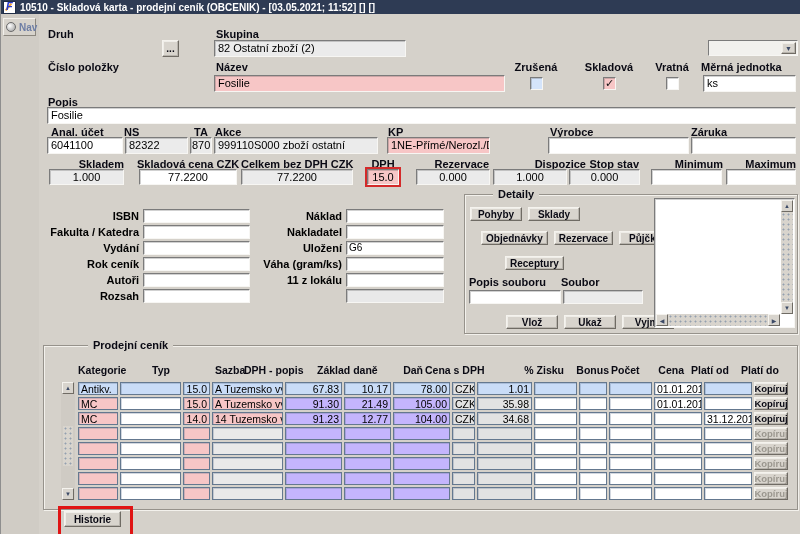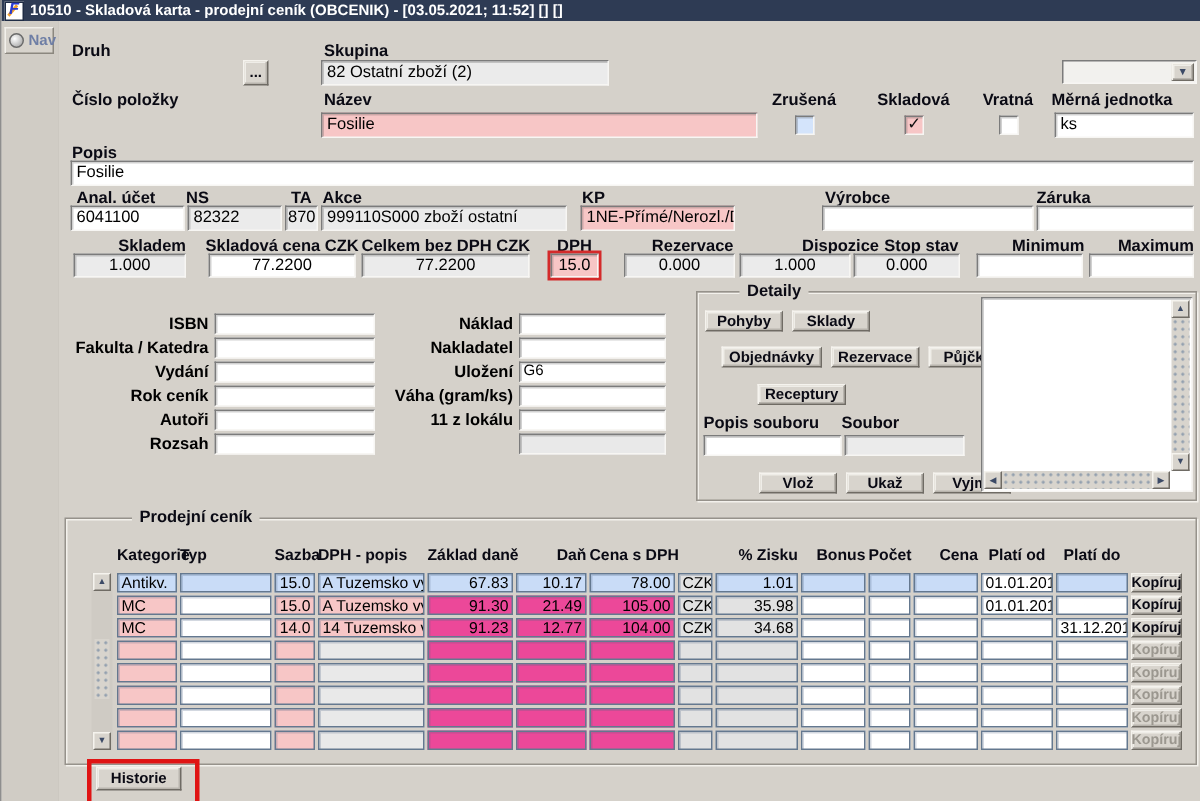--- a/index.html
+++ b/index.html
@@ -66,21 +66,21 @@
     display:flex;align-items:center;justify-content:center;}
   .dots{background-image:radial-gradient(circle,#93a0af 0.9px,transparent 1.1px);background-size:5px 5px;}
   
   .phead{position:absolute;display:flex;gap:2px;font-size:10.5px;font-weight:bold;color:#0a0a14;}
   .phead .hc{overflow:visible;white-space:nowrap;height:12px;line-height:12px;}
   .prow{display:flex;gap:2px;margin-bottom:2px;}
   .pcell{box-sizing:border-box;height:13px;line-height:12px;font-size:10.5px;padding:0 2px;
     border:1px solid #64788f;box-shadow:inset 1px 1px 0 rgba(80,100,130,.25);
     overflow:hidden;white-space:nowrap;background:#fff;}
   .pc-kat{background:#f7c6c6;} .pc-typ{background:#fff;} .pc-sazba{background:#f7c6c6;text-align:right;}
-  .pc-dph{background:#e9e9e9;} .pc-num{background:#ec4899;text-align:right;}
+  .pc-dph{background:#e9e9e9;} .pc-num{background:#c4b5fd;text-align:right;}
   .pc-czk{background:#e2e2e2;} .pc-zisk{background:#e2e2e2;text-align:right;}
   .pc-wht{background:#fff;} .pc-date{background:#fff;} .pc-date2{background:#fff;}
   .row-filled .pc-dph{background:#f7c6c6;}
   .row-selected .pc-kat,.row-selected .pc-typ,.row-selected .pc-sazba,.row-selected .pc-dph,
   .row-selected .pc-num,.row-selected .pc-zisk,.row-selected .pc-wht,.row-selected .pc-date2{background:#c9dcf7;}
   .copy{width:34px;height:13px;font-size:9.5px;font-weight:bold;}
   .copy.disabled{color:#9b978f;}
   .annot{position:absolute;border:3px solid #e01414;}
 </style>
 </head>
@@ -239,21 +239,21 @@
       <div class="sb-btn" style="left:1px;bottom:1px;">◀</div>
       <div class="sb-btn" style="right:14px;bottom:1px;">▶</div>
     </div>
 
     <div class="groupbox" style="left:4px;top:331px;width:753px;height:163px;">
       <span class="legend" style="left:44px;">Prodejní ceník</span>
     </div>
 
     <div id="price-head" class="phead" style="left:39px;top:350px;">
         <div class="hc" style="width: 40px;">Kategorie</div>
-        <div class="hc" style="width: 61px;">Typ</div>
+        <div class="hc" style="width: 61px; padding-left: 32px;">Typ</div>
         <div class="hc" style="width: 27px; text-align: right;">Sazba</div>
         <div class="hc" style="width: 71px;">DPH - popis</div>
         <div class="hc" style="width: 57px; text-align: right;">Základ daně</div>
         <div class="hc" style="width: 47px; text-align: right;">Daň</div>
         <div class="hc" style="width: 57px;">Cena s DPH</div>
         <div class="hc" style="width: 23px;"></div>
         <div class="hc" style="width: 55px; text-align: right;">% Zisku</div>
         <div class="hc" style="width: 43px; text-align: right;">Bonus</div>
         <div class="hc" style="width: 28px;">Počet</div>
         <div class="hc" style="width: 43px; text-align: right;">Cena</div>

